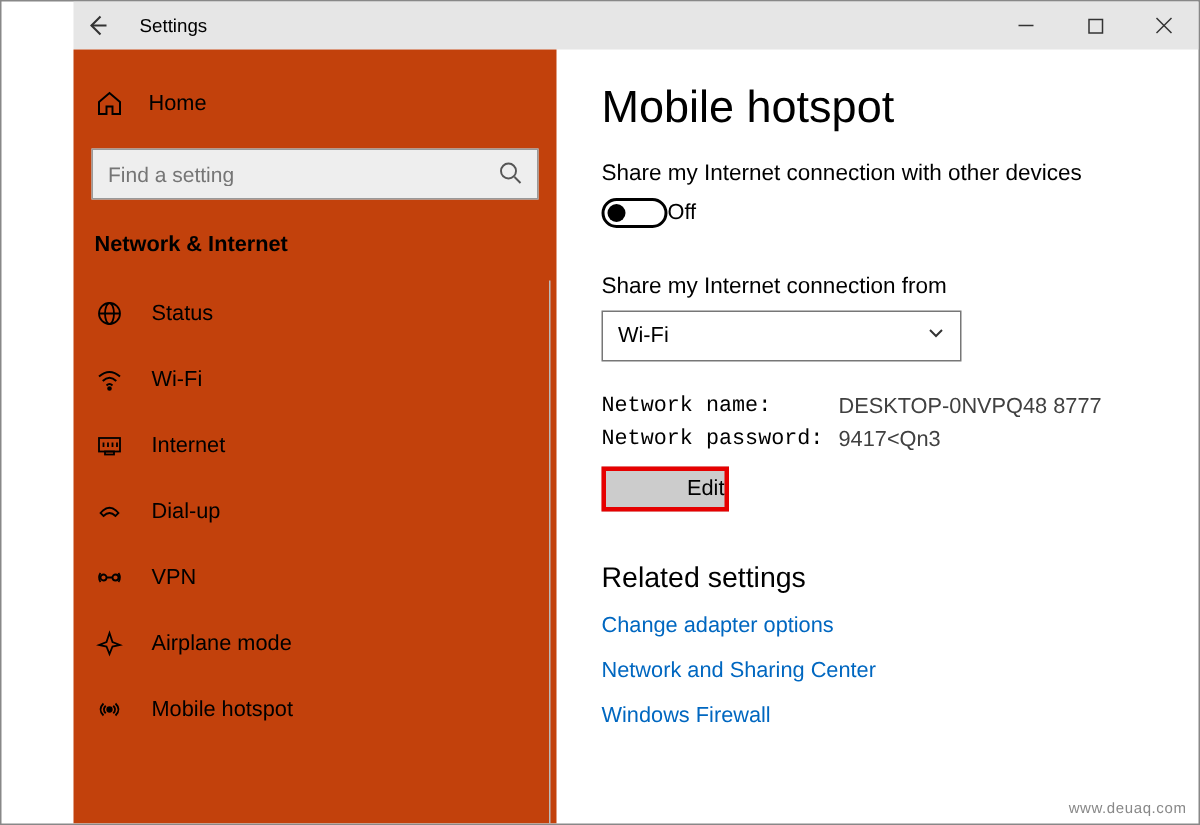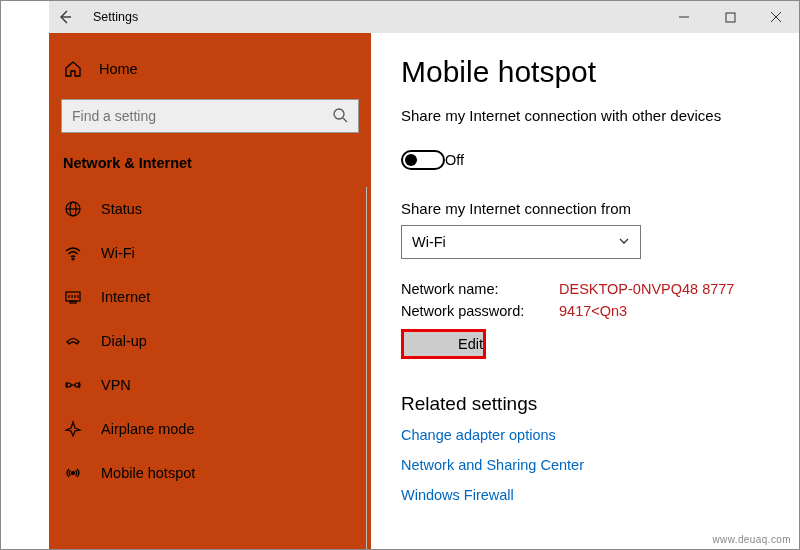--- a/index.html
+++ b/index.html
@@ -66,40 +66,40 @@
     display: flex; align-items: center; gap: 18px;
     padding: 12px 0 12px 14px;
   }
   .content {
     flex: 1;
     padding: 22px 30px 10px 30px;
     overflow: hidden;
     position: relative;
   }
   h1 { font-weight: 400; font-size: 30px; margin-bottom: 18px; }
-  .subhead { font-size: 15px; margin-bottom: 26px; }
+  .subhead { font-size: 15px; margin-bottom: 8px; }
   .toggle-row { display: flex; align-items: center; margin-bottom: 30px; }
   .toggle {
     width: 44px; height: 20px; border: 2px solid #000; border-radius: 20px;
     position: relative;
   }
   .toggle .knob {
     width: 12px; height: 12px; background:#000; border-radius:50%;
     position:absolute; left:2px; top:2px;
   }
   .toggle-label { font-size: 14.5px; }
   .label2 { font-size: 15px; margin-bottom: 8px; }
   .dropdown {
     width: 240px; height: 34px; border: 1px solid #777;
     display:flex; align-items:center; justify-content:space-between;
     padding: 0 10px; margin-bottom: 22px; font-size: 14.5px;
   }
   .kv { display: flex; margin-bottom: 6px; font-size: 14.5px; }
-  .kv .k { width: 158px; }
-  .kv .v { color: #b91c1c; }
+  .kv .k { width: 158px; font-family: Liberation Mono, monospace; }
+  .kv .v { color: #404040; }
   .edit-btn {
     margin-top: 10px;
     width: 85px; height: 30px;
     background: #ccc;
     border: 3px solid #e60000;
     font-size: 14.5px;
     display:flex; align-items:center; justify-content:flex-end;
   }
   .related { font-size: 19px; font-weight: 400; margin-top: 34px; margin-bottom: 12px; }
   .link { color: #0067c0; font-size: 14.5px; margin-bottom: 14px; display:block; }

